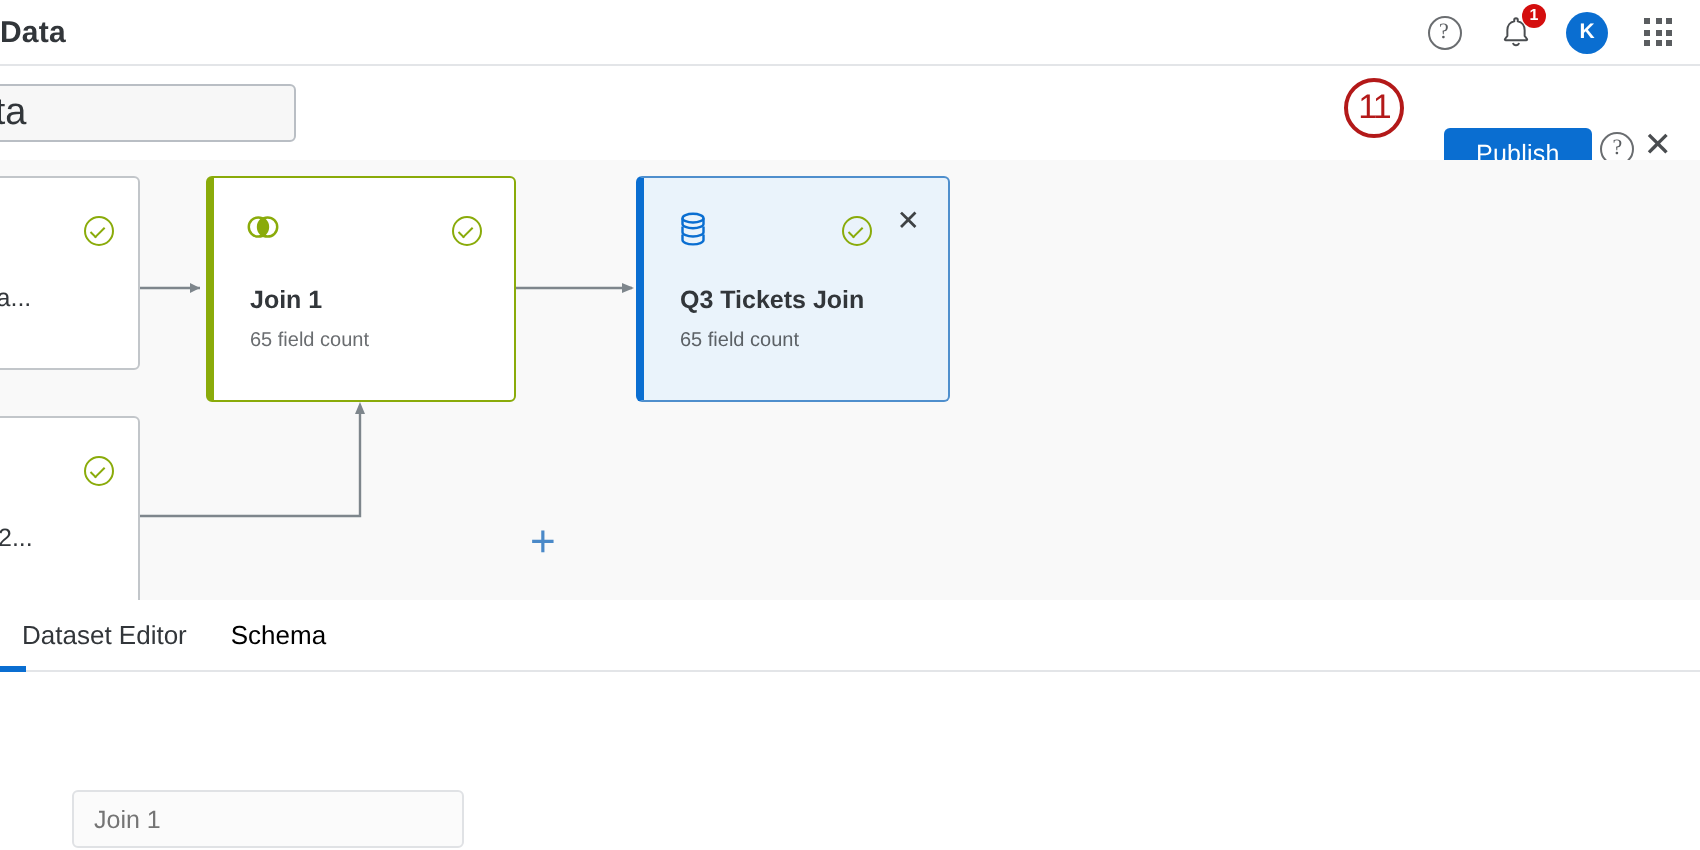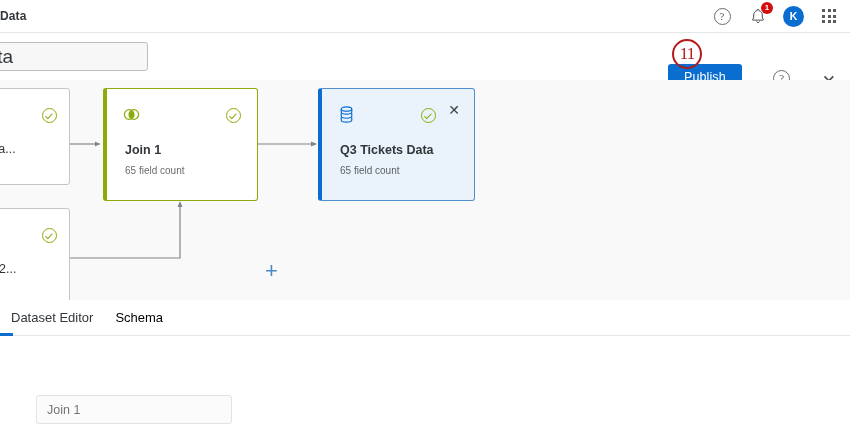--- a/index.html
+++ b/index.html
@@ -14,21 +14,21 @@
   #app { position: relative; width: 850px; height: 425px; background: #fff; }
 
   
   .global-header {
     position: absolute; top: 0; left: 0; width: 850px; height: 33px;
     background: #ffffff;
     border-bottom: 1px solid #e3e5e8;
     display: flex; align-items: center;
   }
   .gh-title {
-    font-size: 12px; color: #32363a; font-weight: bold;
+    font-size: 15px; color: #32363a; font-weight: bold;
     margin-left: 0px; padding-left: 0px; letter-spacing: .1px;
     white-space: nowrap;
   }
   .gh-right {
     margin-left: auto; display: flex; align-items: center;
     gap: 14px; padding-right: 10px;
   }
   .icon-btn {
     width: 22px; height: 22px; display: flex; align-items: center;
     justify-content: center; position: relative; cursor: pointer;
@@ -67,40 +67,40 @@
     position: absolute; left: -56px; top: 9px;
     width: 204px; height: 29px;
     background: #f7f7f7;
     border: 1px solid #b9bec4; border-radius: 3px;
     font-size: 19px; color: #32363a;
     padding: 0 8px; line-height: 27px;
     font-family: "Liberation Sans", sans-serif;
     outline: none;
   }
   .sh-right {
-    margin-left: auto; display: flex; align-items: flex-end;
-    gap: 29px; padding-right: 14px; margin-top: 40px;
+    margin-left: auto; display: flex; align-items: flex-start;
+    gap: 2px; padding-right: 14px; margin-top: 40px;
   }
   .publish-btn {
     background: #0a6ed1; color: #ffffff;
     border: none; border-radius: 3px;
     font-size: 12.5px; padding: 0 16px; height: 26px;
     cursor: pointer; font-family: "Liberation Sans", sans-serif;
     letter-spacing: .1px;
   }
   .close-x {
     font-size: 17px; color: #4a4d50; line-height: 1;
     cursor: pointer; font-weight: 300;
   }
   
   .annot {
     position: absolute; left: 672px; top: 39px;
     width: 30px; height: 30px; border-radius: 50%;
     border: 2px solid #b31919; color: #b31919;
-    font-size: 17px; font-family: Liberation Serif, serif;
+    font-size: 17px; font-family: Liberation Sans, sans-serif;
     display: flex; align-items: center; justify-content: center;
     letter-spacing: -1px; z-index: 20; background: transparent;
   }
 
   
   .canvas {
     position: absolute; top: 80px; left: 0; width: 850px; height: 223px;
     background: #f9f9f9;
     border-bottom: 1px solid #d9dde0;
     overflow: hidden;
@@ -295,21 +295,21 @@
           <ellipse cx="8" cy="3.2" rx="5.6" ry="2.3" fill="none" stroke="#0a6ed1" stroke-width="1.3"></ellipse>
           <path d="M2.4 3.2v3.1c0 1.27 2.5 2.3 5.6 2.3s5.6-1.03 5.6-2.3V3.2" fill="none" stroke="#0a6ed1" stroke-width="1.3"></path>
           <path d="M2.4 7.6v3.1c0 1.27 2.5 2.3 5.6 2.3s5.6-1.03 5.6-2.3V7.6" fill="none" stroke="#0a6ed1" stroke-width="1.3"></path>
           <path d="M2.4 11.9v3.0c0 1.27 2.5 2.3 5.6 2.3s5.6-1.03 5.6-2.3v-3.0" fill="none" stroke="#0a6ed1" stroke-width="1.3"></path>
         </svg>
       </div>
       <div class="chk-pos">
         <div class="check"></div>
       </div>
       <div class="x-pos">✕</div>
-      <div class="n-title">Q3 Tickets Data</div>
+      <div class="n-title">Q3 Tickets Join</div>
       <div class="n-sub">65 field count</div>
     </div>
 
     <div class="plus-btn">+</div>
   </div>
 
   <div class="bottom-panel">
     <div class="tabbar">
       <div class="tab active">Dataset Editor</div>
       <div class="tab">Schema</div>

